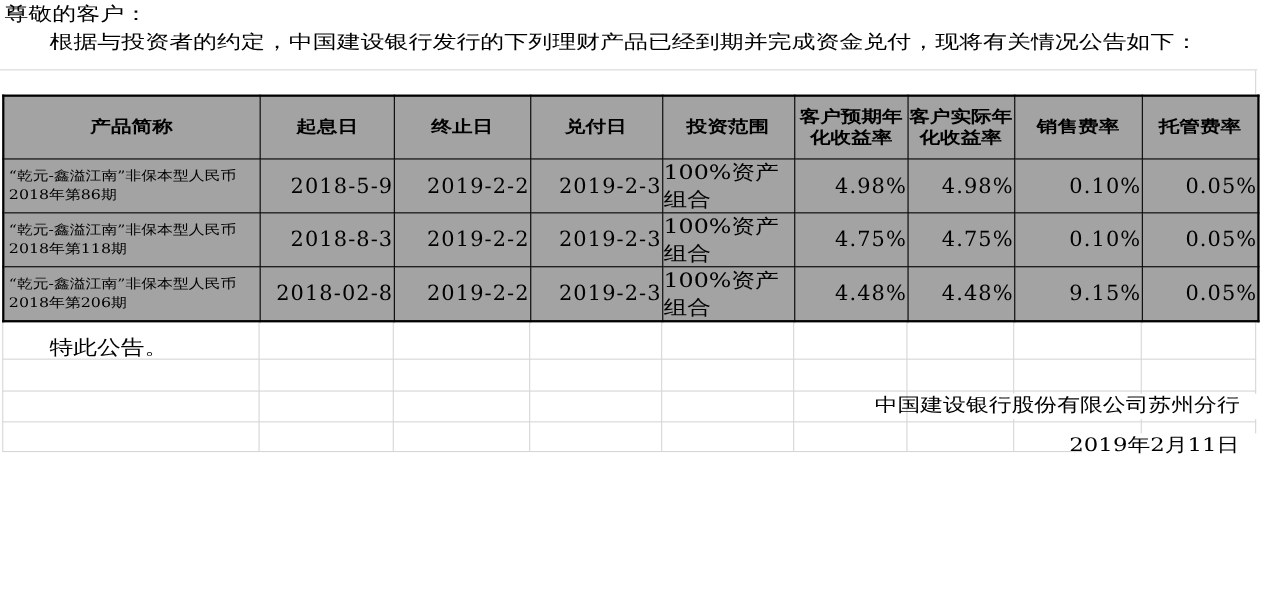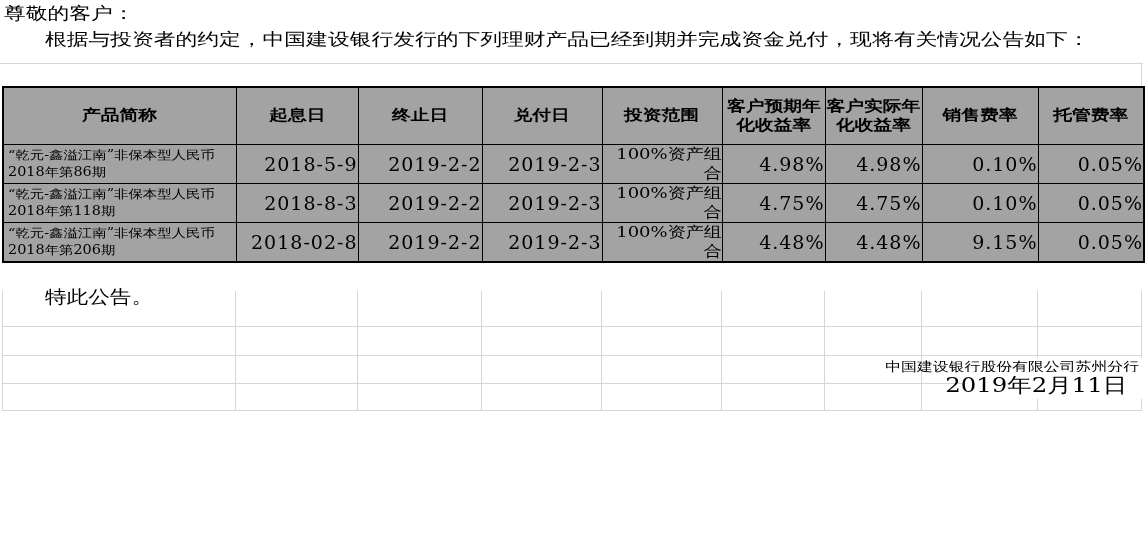--- a/index.html
+++ b/index.html
@@ -10,23 +10,23 @@
     overflow:hidden;
     font-family:"DejaVu Serif","Liberation Serif",serif;
     color:#000;
   }
   
   .tline{position:absolute;white-space:nowrap;line-height:1.25;}
   .stretch-l{transform:scaleX(1.28);transform-origin:left center;display:inline-block;}
   .stretch-r{transform:scaleX(1.22);transform-origin:right center;display:inline-block;}
   .salutation{left:4px;top:3px;font-size:17px;}
   .intro{left:45px;top:29px;font-size:17px;}
-  .closing{left:45px;top:286px;font-size:18px;}
-  .signature{right:4px;top:358px;font-size:13px;background:#fff;padding:1px 4px;}
-  .docdate{right:4px;top:372px;font-size:20px;background:#fff;padding:1px 16px;}
+  .closing{left:45px;top:306px;font-size:18px;}
+  .signature{right:4px;top:358px;font-size:17px;background:#fff;padding:1px 16px;}
+  .docdate{right:4px;top:394px;font-size:17px;background:#fff;padding:1px 16px;}
   
   .gl{position:absolute;background:#d6d6d6;}
   .gl.h{height:1px;}
   .gl.v{width:1px;}
   
   table.products{
     position:absolute;left:2px;top:86px;
     width:1141px;table-layout:fixed;
     border-collapse:collapse;border:2px solid #000;
     background:#a3a3a3;
@@ -35,21 +35,21 @@
     border:1px solid #000;
     padding:0;vertical-align:middle;overflow:hidden;
   }
   thead tr{height:57px;}
   tbody tr{height:37px;}
   th{font-weight:bold;font-size:15px;line-height:19px;text-align:center;}
   .hst{display:block;width:80%;margin:0 auto;transform:scaleX(1.25);transform-origin:center center;}
   td.prod{text-align:left;font-size:12px;line-height:17px;}
   .pst{display:block;width:82%;margin-left:4px;transform:scaleX(1.2);transform-origin:left center;}
   td.num{text-align:right;font-size:19px;letter-spacing:1px;}
-  td.scope{text-align:right;font-size:15px;margin-left:16px;}
+  td.scope{text-align:left;font-size:18px;margin-left:16px;}
   .sst{display:block;width:83%;margin:0 auto;transform:scaleX(1.2);transform-origin:center center;}
 </style>
 </head>
 <body>
 
 <div class="page">
 
   <div class="tline salutation"><span class="stretch-l">尊敬的客户：</span></div>
   <div class="tline intro"><span class="stretch-l">根据与投资者的约定，中国建设银行发行的下列理财产品已经到期并完成资金兑付，现将有关情况公告如下：</span></div>
 

